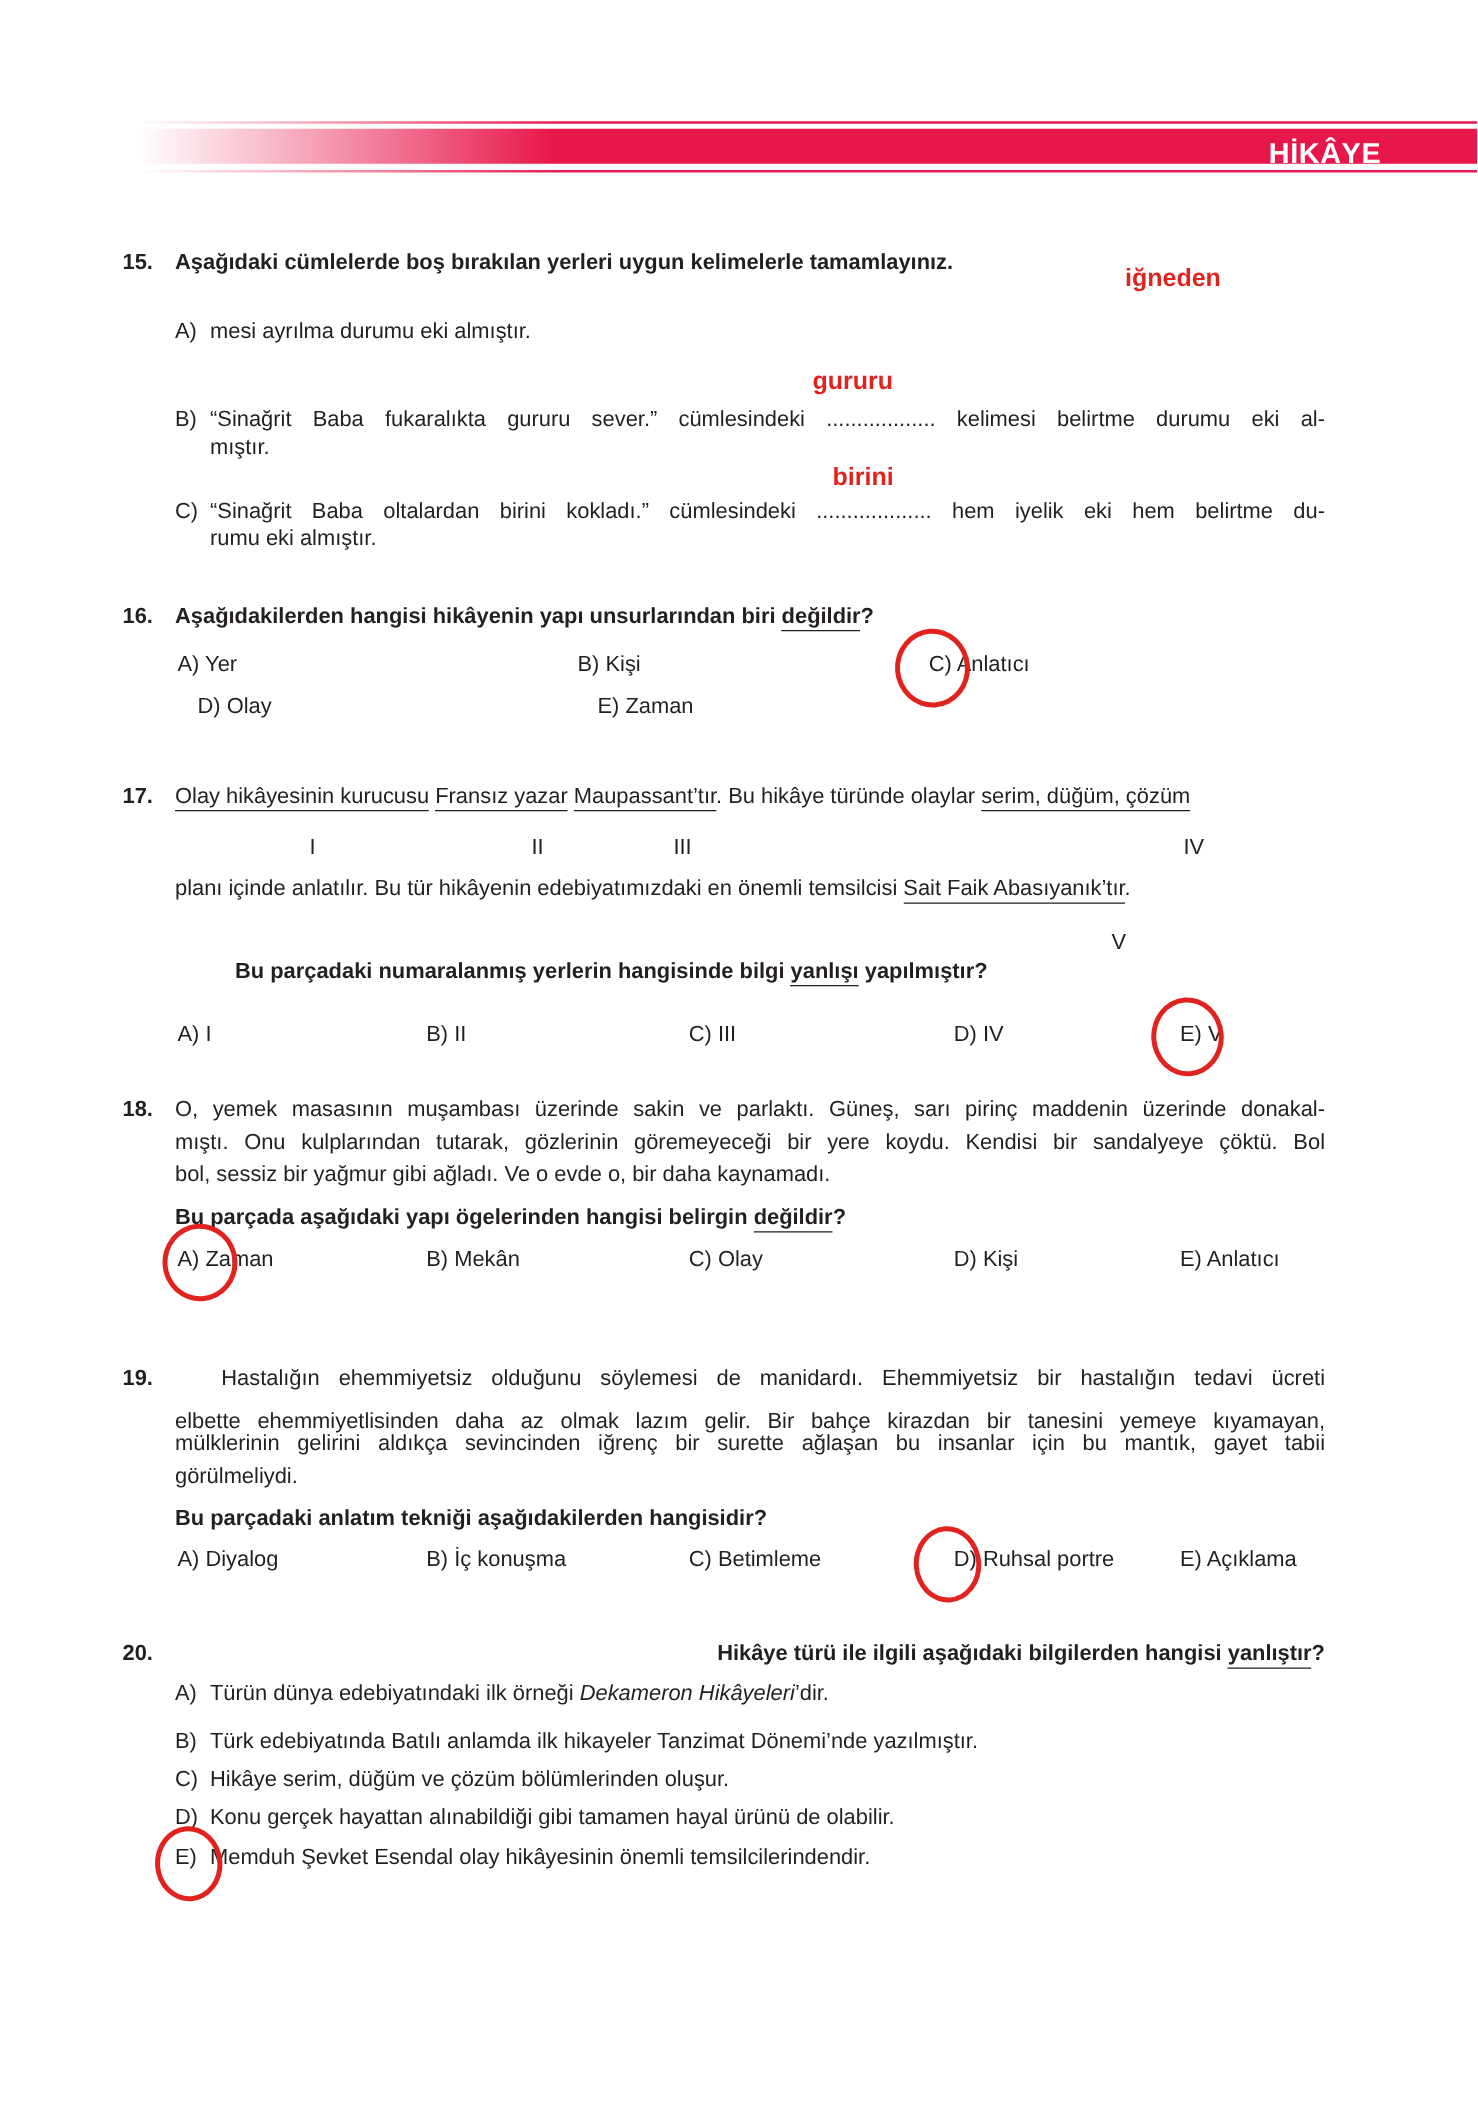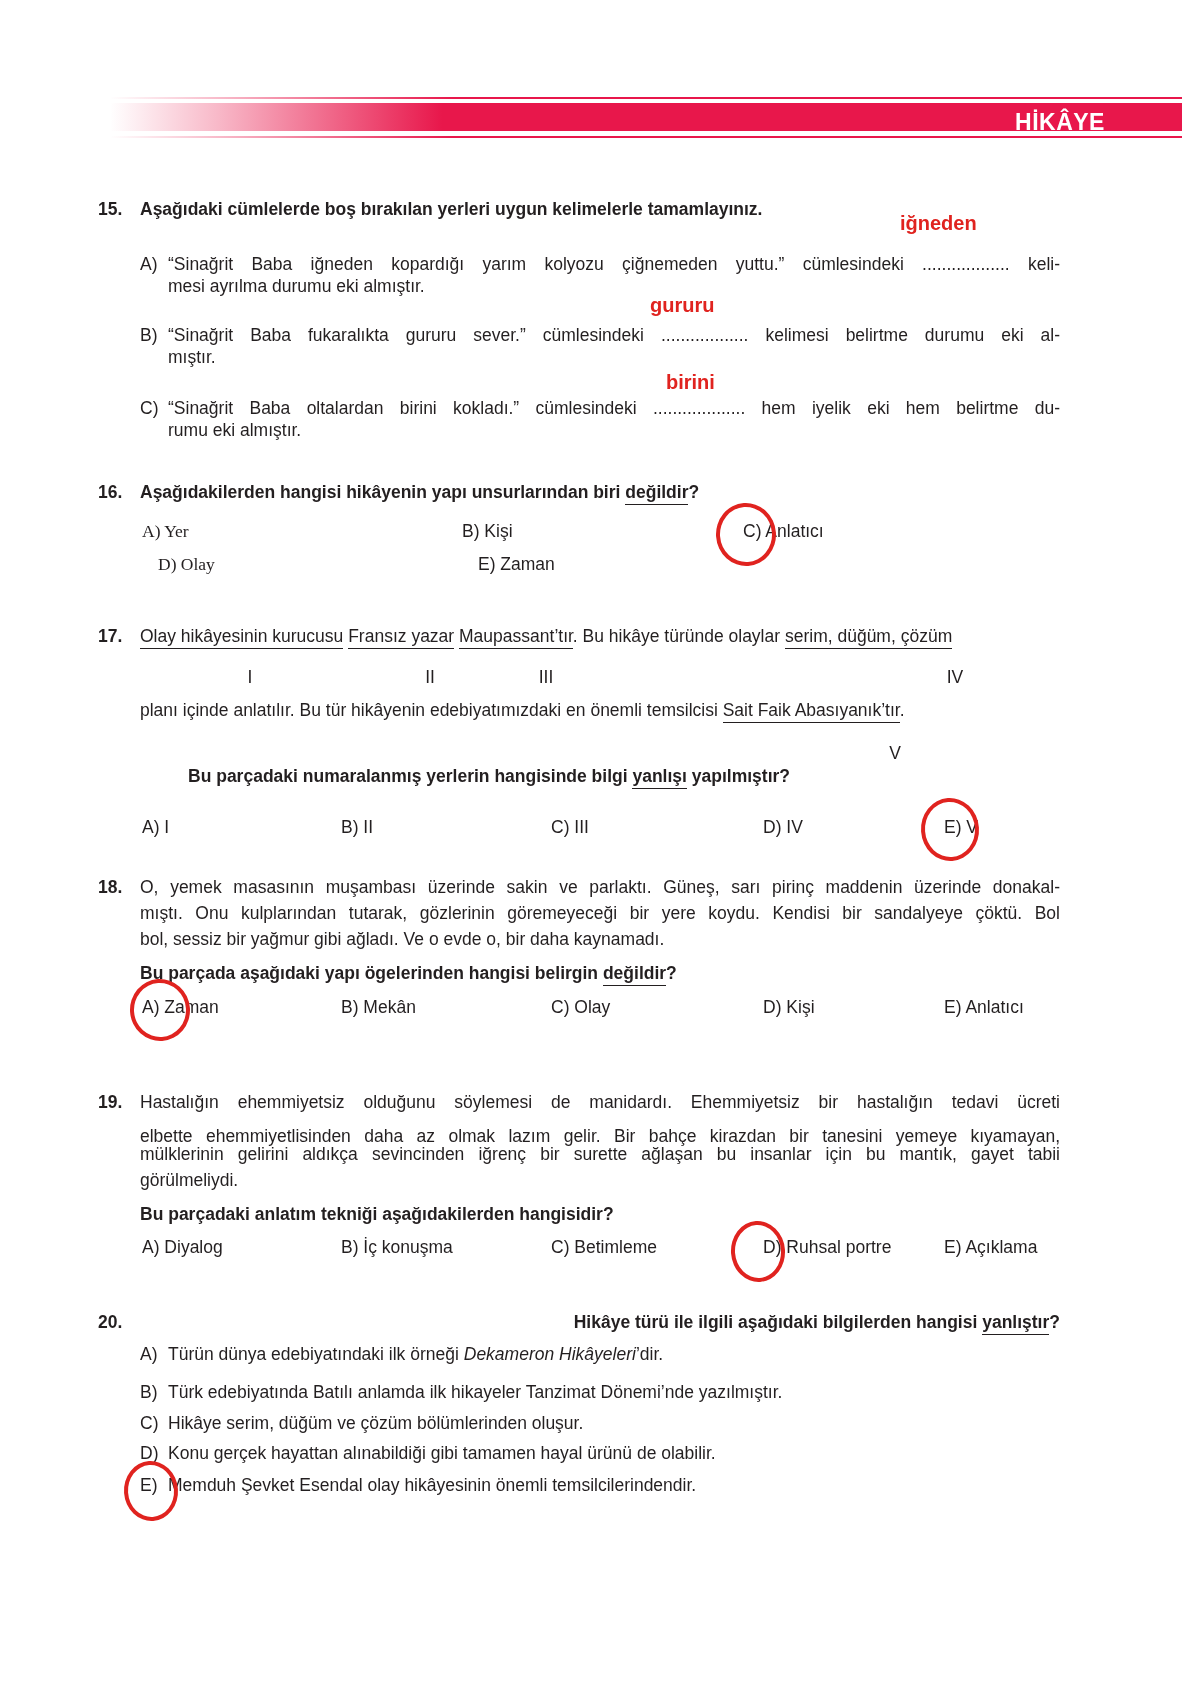--- a/index.html
+++ b/index.html
@@ -34,21 +34,21 @@
   
   .q{position:absolute;left:140px;width:920px;font-size:17.5px;line-height:22px;}
   .qnum{position:absolute;left:-42px;top:0;font-weight:bold;}
   .row{position:absolute;left:0;right:0;}
   .fill{text-align:justify;text-align-last:justify;}
   .b{font-weight:bold;}
   .it{font-style:italic;}
   .u{border-bottom:1.6px solid var(--text);padding-bottom:2px;}
   .opt{position:absolute;white-space:nowrap;}
   .c0{left:2px;} .c1{left:201px;} .c2{left:411px;} .c3{left:608px;margin-left:15px;} .c4{left:804px;}
-  .g0{left:2px;font-family:Liberation Serif, serif;} .g1{left:322px;} .g2{left:603px;}
+  .g0{left:2px;} .g1{left:322px;} .g2{left:603px;}
   .item{position:absolute;left:0;right:0;padding-left:28px;}
   .item .letter{position:absolute;left:0;top:0;}
   .num{position:absolute;transform:translateX(-50%);}
   
   .ann{position:absolute;color:var(--ann-red);font-weight:bold;font-size:20px;
     font-family:"Liberation Sans","DejaVu Sans",sans-serif;white-space:nowrap;}
   .circle{position:absolute;border:4.5px solid var(--ann-red);border-radius:50%;
     transform:rotate(-4deg);}
 </style>
 </head>
@@ -61,21 +61,20 @@
     <div class="main"></div>
     <div class="thin t2"></div>
     <div class="hdr-title">HİKÂYE</div>
   </div>
 
   <div class="q" style="top:198px;">
     <span class="qnum">15.</span>
     <div class="row b" style="top:0;">Aşağıdaki cümlelerde boş bırakılan yerleri uygun kelimelerle tamamlayınız.</div>
     <div class="item" style="top:55px;">
       <span class="letter">A)</span>
-      <div class="row fill" style="top:0;position:relative;">“Sinağrit Baba iğneden kopardığı yarım kolyozu çiğnemeden yuttu.” cümlesindeki .................. keli-</div>
       <div>mesi ayrılma durumu eki almıştır.</div>
     </div>
     <div class="item" style="top:126px;">
       <span class="letter">B)</span>
       <div class="row fill" style="top:0;position:relative;">“Sinağrit Baba fukaralıkta gururu sever.” cümlesindeki .................. kelimesi belirtme durumu eki al-</div>
       <div>mıştır.</div>
     </div>
     <div class="item" style="top:199px;">
       <span class="letter">C)</span>
       <div class="row fill" style="top:0;position:relative;">“Sinağrit Baba oltalardan birini kokladı.” cümlesindeki ................... hem iyelik eki hem belirtme du-</div>
@@ -130,21 +129,21 @@
       <span class="opt c0">A) Zaman</span>
       <span class="opt c1">B) Mekân</span>
       <span class="opt c2">C) Olay</span>
       <span class="opt c3">D) Kişi</span>
       <span class="opt c4">E) Anlatıcı</span>
     </div>
   </div>
 
   <div class="q" style="top:1091px;">
     <span class="qnum">19.</span>
-    <div class="row fill" style="top:0;">Hastalığın ehemmiyetsiz olduğunu söylemesi de manidardı. Ehemmiyetsiz bir hastalığın tedavi ücreti</div>
+    <div class="row fill" style="top:0;margin-left:37px;">Hastalığın ehemmiyetsiz olduğunu söylemesi de manidardı. Ehemmiyetsiz bir hastalığın tedavi ücreti</div>
     <div class="row fill" style="top:34px;">elbette ehemmiyetlisinden daha az olmak lazım gelir. Bir bahçe kirazdan bir tanesini yemeye kıyamayan,</div>
     <div class="row fill" style="top:52px;">mülklerinin gelirini aldıkça sevincinden iğrenç bir surette ağlaşan bu insanlar için bu mantık, gayet tabii</div>
     <div class="row" style="top:78px;">görülmeliydi.</div>
     <div class="row b" style="top:112px;">Bu parçadaki anlatım tekniği aşağıdakilerden hangisidir?</div>
     <div class="row" style="top:145px;height:24px;">
       <span class="opt c0">A) Diyalog</span>
       <span class="opt c1">B) İç konuşma</span>
       <span class="opt c2">C) Betimleme</span>
       <span class="opt c3">D) Ruhsal portre</span>
       <span class="opt c4">E) Açıklama</span>

